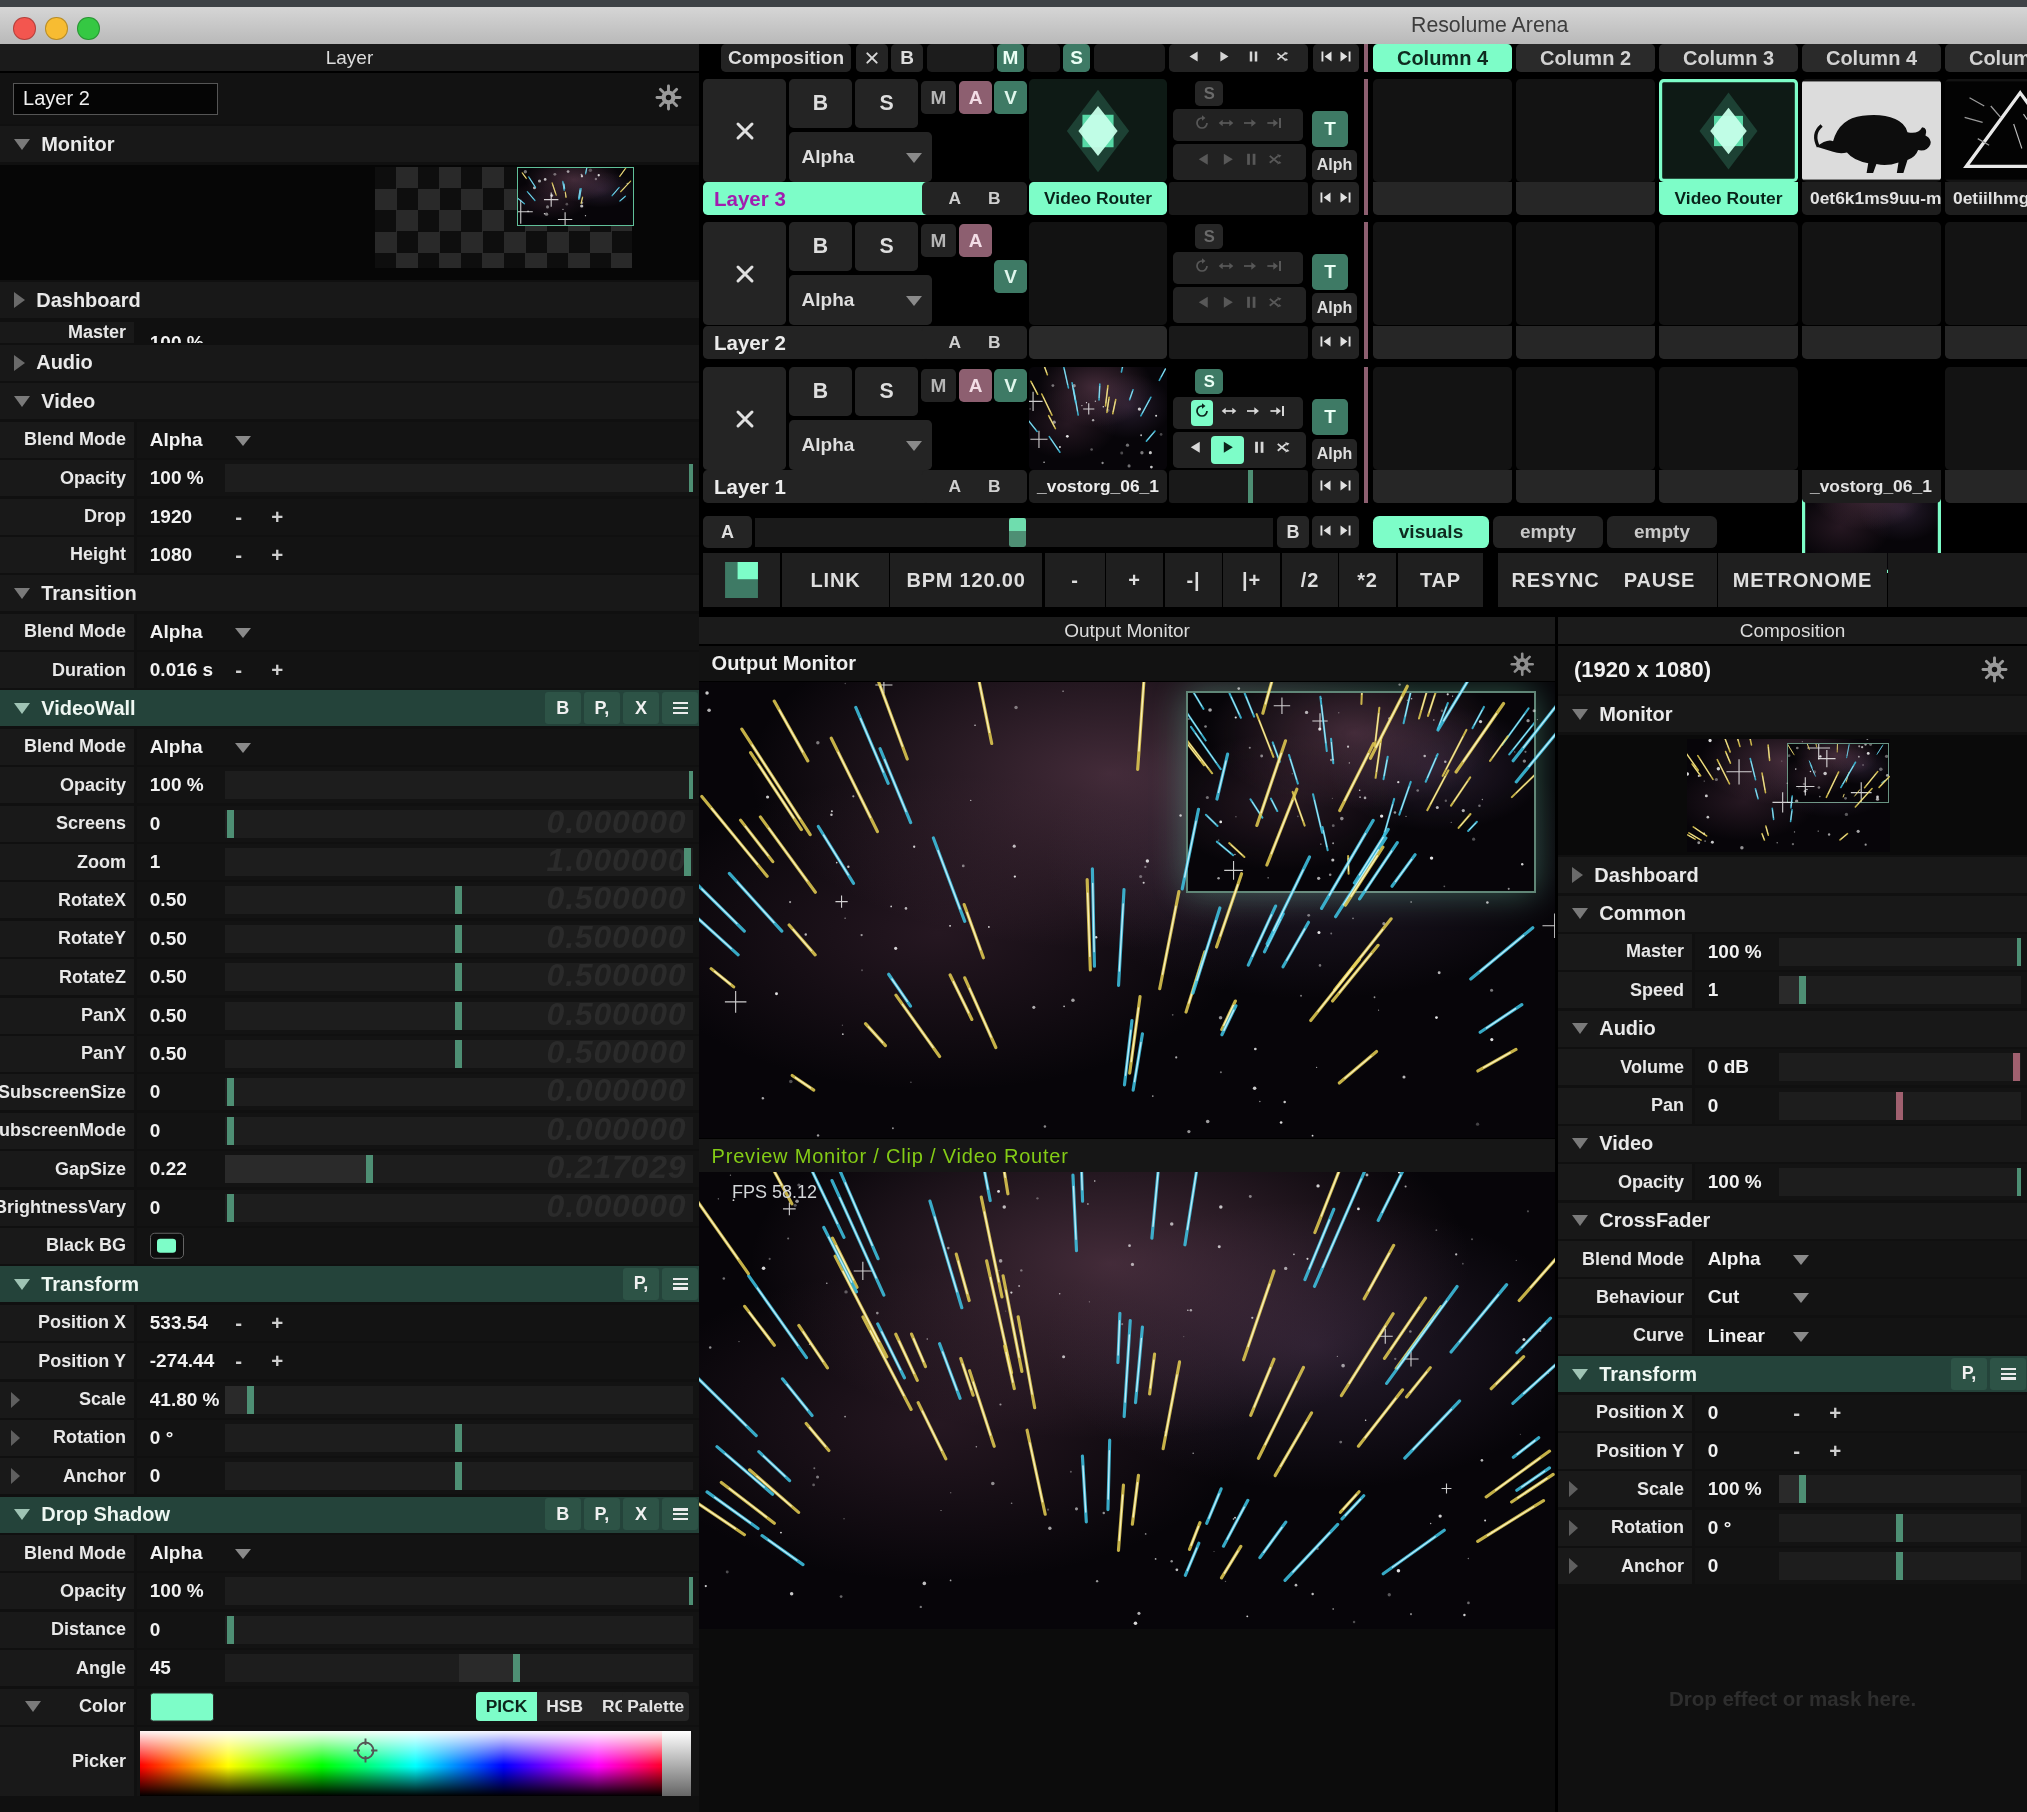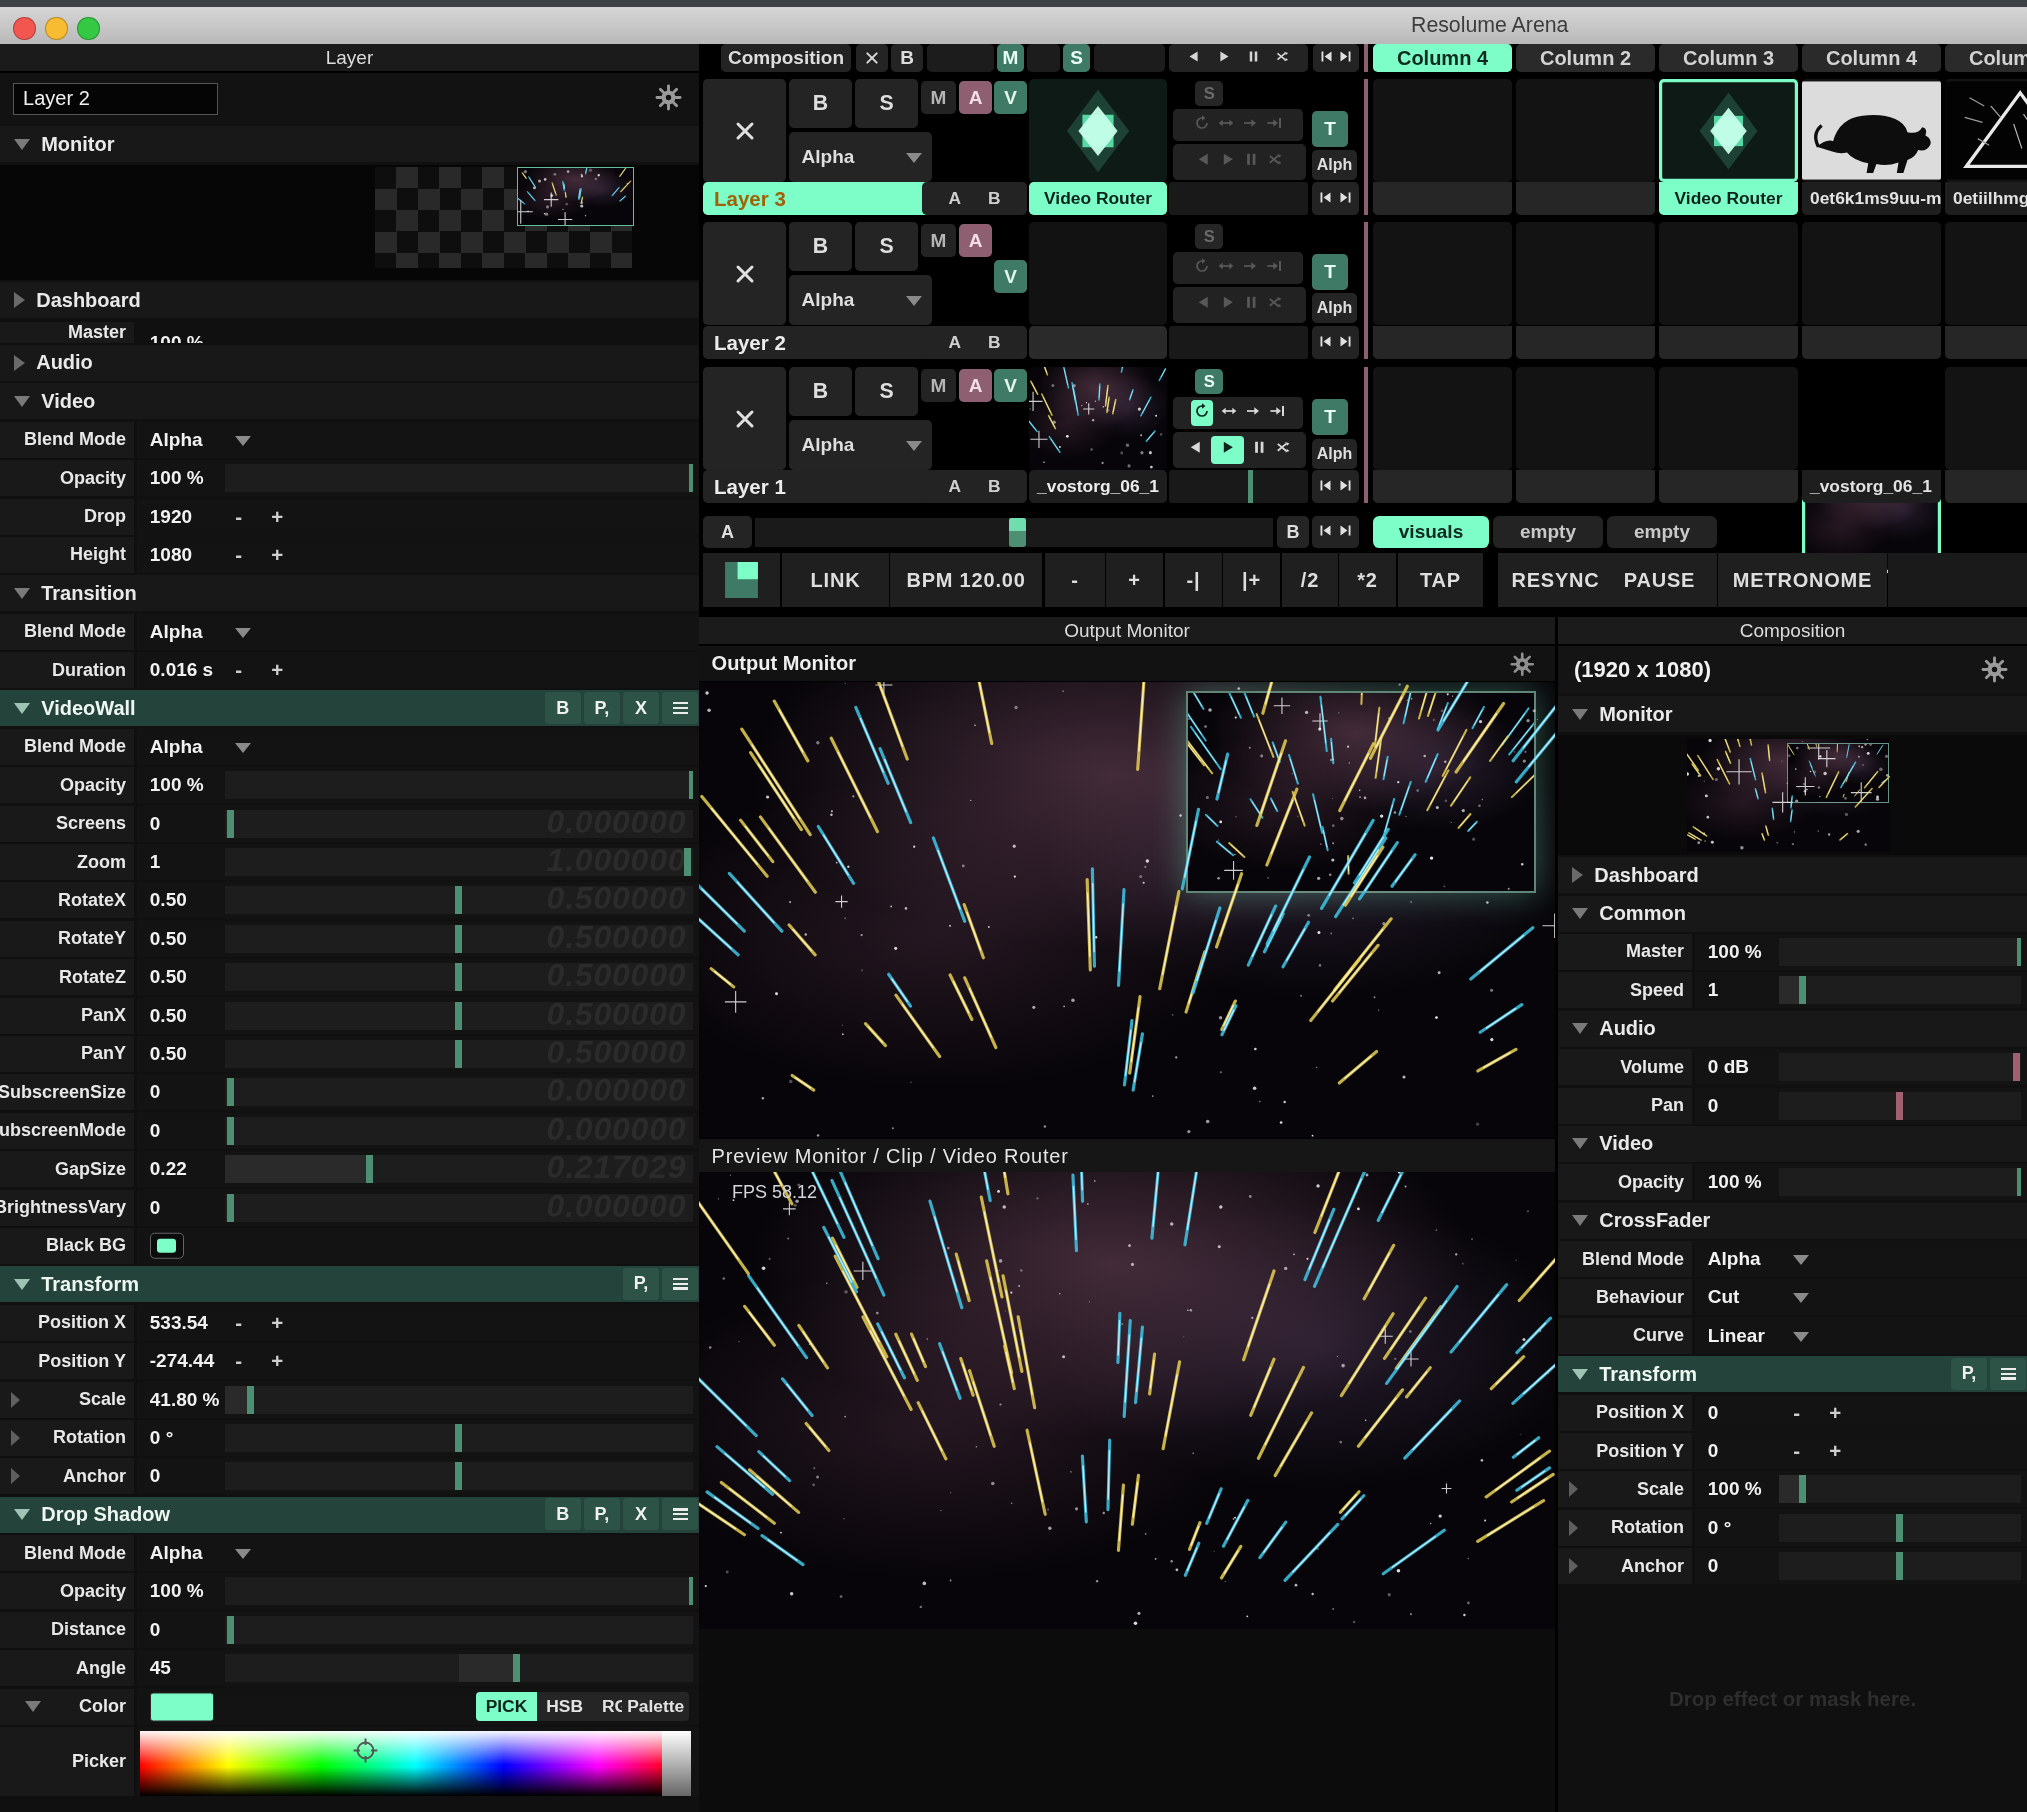--- a/index.html
+++ b/index.html
@@ -698,21 +698,21 @@
             <rect x="14" y="4" width="4" height="16"></rect>
           </svg></span>
         <span><svg width="16.6" height="16.6" viewBox="0 0 24 24" style="color:#585858" fill="currentColor">
             <path d="M4 7 L16 17 M4 17 L16 7" stroke="currentColor" stroke-width="2.6" fill="none"></path>
             <polygon points="21,17.5 14.6,19.6 17.4,14.4"></polygon>
             <polygon points="21,6.5 14.6,4.4 17.4,9.6"></polygon>
           </svg></span>
       </div>
       <div class="cell" style="left:1312px;top:111px;width:36px;height:36px;background:#3e7a65;color:#eafff5;">T</div>
       <div class="cell" style="left:1312px;top:150px;width:45px;height:30px;font-size:16px;">Alph</div>
-      <div class="cell" style="left:703px;top:182px;width:216px;height:33px;justify-content:flex-start;padding-left:11px;font-size:20.5px;background:#7dfdc8;color:#a16207;">Layer 3</div>
+      <div class="cell" style="left:703px;top:182px;width:216px;height:33px;justify-content:flex-start;padding-left:11px;font-size:20.5px;background:#7dfdc8;color:#a21caf;">Layer 3</div>
       <div class="cell" style="left:922px;top:182px;width:105px;height:33px;background:#232323;gap:27px;font-size:17.4px;color:#cfcfcf;">
         <span>A</span>
         <span>B</span>
       </div>
       <div class="cell" style="left:1029px;top:182px;width:138px;height:33px;font-size:17.4px;background:#7dfdc8;color:#08231a;">Video Router</div>
       <div class="abs" style="left:1169px;top:182px;width:139px;height:33px;background:#191919;border-radius:3.2px;"></div>
       <div class="cell" style="left:1312px;top:182px;width:47px;height:33px;background:#232323;gap:4.7px;">
         <span><svg width="15" height="15" viewBox="0 0 24 24" style="color:#e2e2e2" fill="currentColor">
             <rect x="4" y="4" width="3" height="16"></rect>
             <polygon points="20,4 9,12 20,20"></polygon>
@@ -1411,21 +1411,21 @@
           <line x1="996.3" y1="437.9" x2="1033.2" y2="413.4" stroke="#c9f3ff" stroke-width="1.80" stroke-linecap="round" opacity="0.9"></line>
           <line x1="661.6" y1="446.3" x2="679.3" y2="409.7" stroke="#3fc6e6" stroke-width="4" stroke-linecap="round" opacity="0.85"></line>
           <line x1="664.2" y1="440.8" x2="676.6" y2="415.2" stroke="#c9f3ff" stroke-width="1.80" stroke-linecap="round" opacity="0.9"></line>
           <line x1="304.4" y1="473.9" x2="249.1" y2="396.3" stroke="#e6cf52" stroke-width="4" stroke-linecap="round" opacity="0.85"></line>
           <line x1="296.1" y1="462.3" x2="257.4" y2="407.9" stroke="#fff6c2" stroke-width="1.80" stroke-linecap="round" opacity="0.9"></line>
           <line x1="829.2" y1="254.3" x2="872.0" y2="186.5" stroke="#3fc6e6" stroke-width="4" stroke-linecap="round" opacity="0.85"></line>
           <line x1="835.6" y1="244.1" x2="865.6" y2="196.7" stroke="#c9f3ff" stroke-width="1.80" stroke-linecap="round" opacity="0.9"></line>
         </svg>
       </div>
     <div style="position:relative;height:33px;background:#161616;border-top:1.6px solid #000;">
-      <span style="position:absolute;left:12.6px;top:5.5px;font-size:20px;color:#e5e5e5;letter-spacing:0.8px;">Preview Monitor / Clip / Video Router</span>
+      <span style="position:absolute;left:12.6px;top:5.5px;font-size:20px;color:#84cc16;letter-spacing:0.8px;">Preview Monitor / Clip / Video Router</span>
     </div>
     <div class="neb" id="prevideo" style="position:relative;width:856px;height:457px;">
       <span style="position:absolute;left:33px;top:9.5px;font-size:18px;color:#d4d7d9;z-index:5;">FPS 58.12</span>
     <svg width="856" height="457" viewBox="0 0 1083 578">
           <circle cx="613.3" cy="208.1" r="0.81" fill="#fff" opacity="0.28"></circle>
           <circle cx="39.8" cy="3.9" r="0.85" fill="#fff" opacity="0.48"></circle>
           <circle cx="604.6" cy="503.2" r="1.75" fill="#fff" opacity="0.74"></circle>
           <circle cx="315.4" cy="96.2" r="1.60" fill="#fff" opacity="0.49"></circle>
           <circle cx="625.2" cy="355.8" r="0.90" fill="#fff" opacity="0.67"></circle>
           <circle cx="470.5" cy="379.1" r="1.24" fill="#fff" opacity="0.32"></circle>

